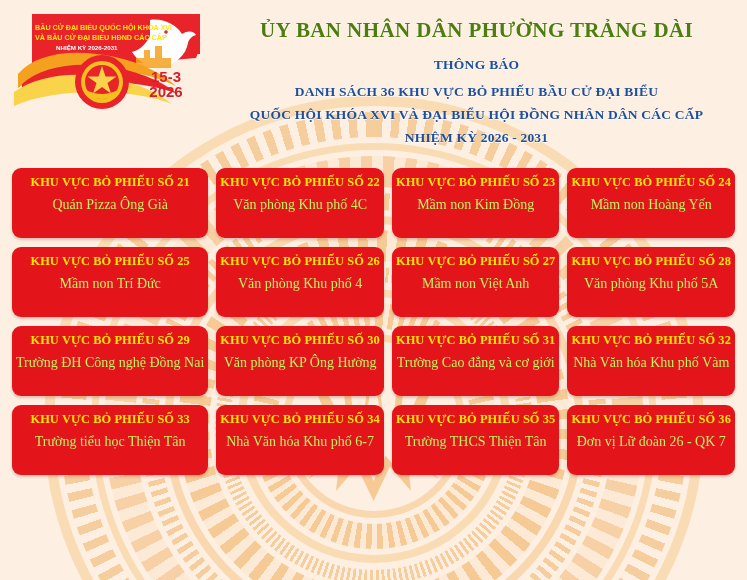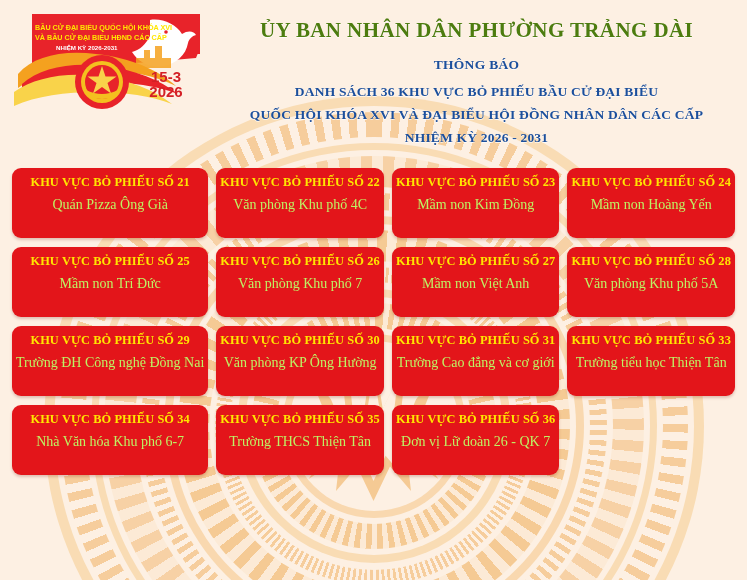--- a/index.html
+++ b/index.html
@@ -304,21 +304,21 @@
       <div class="card">
         <div class="card-title">KHU VỰC BỎ PHIẾU SỐ 24</div>
         <div class="card-place">Mầm non Hoàng Yến</div>
       </div>
       <div class="card">
         <div class="card-title">KHU VỰC BỎ PHIẾU SỐ 25</div>
         <div class="card-place">Mầm non Trí Đức</div>
       </div>
       <div class="card">
         <div class="card-title">KHU VỰC BỎ PHIẾU SỐ 26</div>
-        <div class="card-place">Văn phòng Khu phố 7</div>
+        <div class="card-place">Văn phòng Khu phố 4</div>
       </div>
       <div class="card">
         <div class="card-title">KHU VỰC BỎ PHIẾU SỐ 27</div>
         <div class="card-place">Mầm non Việt Anh</div>
       </div>
       <div class="card">
         <div class="card-title">KHU VỰC BỎ PHIẾU SỐ 28</div>
         <div class="card-place">Văn phòng Khu phố 5A</div>
       </div>
       <div class="card">
@@ -327,20 +327,24 @@
       </div>
       <div class="card">
         <div class="card-title">KHU VỰC BỎ PHIẾU SỐ 30</div>
         <div class="card-place">Văn phòng KP Ông Hường</div>
       </div>
       <div class="card">
         <div class="card-title">KHU VỰC BỎ PHIẾU SỐ 31</div>
         <div class="card-place">Trường Cao đẳng và cơ giới</div>
       </div>
       <div class="card">
+        <div class="card-title">KHU VỰC BỎ PHIẾU SỐ 32</div>
+        <div class="card-place">Nhà Văn hóa Khu phố Vàm</div>
+      </div>
+      <div class="card">
         <div class="card-title">KHU VỰC BỎ PHIẾU SỐ 33</div>
         <div class="card-place">Trường tiểu học Thiện Tân</div>
       </div>
       <div class="card">
         <div class="card-title">KHU VỰC BỎ PHIẾU SỐ 34</div>
         <div class="card-place">Nhà Văn hóa Khu phố 6-7</div>
       </div>
       <div class="card">
         <div class="card-title">KHU VỰC BỎ PHIẾU SỐ 35</div>
         <div class="card-place">Trường THCS Thiện Tân</div>

